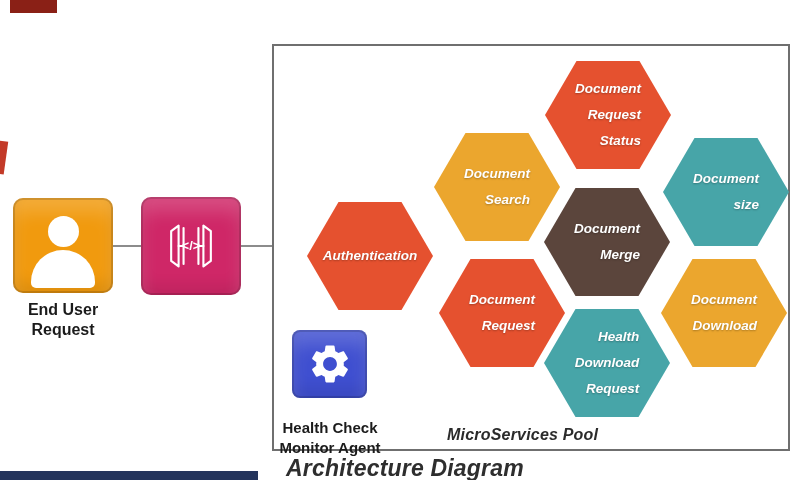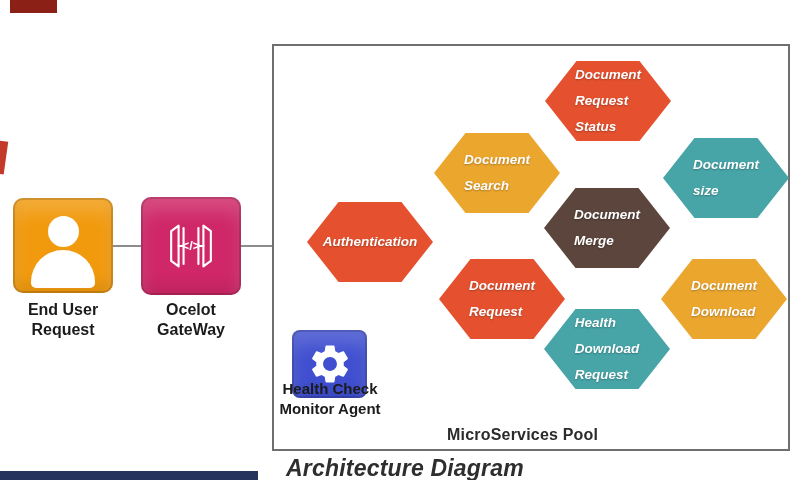--- a/index.html
+++ b/index.html
@@ -32,35 +32,35 @@
   .connector{position:absolute;height:2px;background:#8c8c8c;top:245px;}
   .conn-1{left:113px;width:28px;}
   .conn-2{left:241px;width:33px;}
   
   .icon-label{
     position:absolute;text-align:center;font-weight:bold;font-size:16px;
     color:#1b1b1b;line-height:20px;white-space:pre-line;
   }
   .label-enduser{left:-12px;top:300px;width:150px;}
   .label-gateway{left:116px;top:300px;width:150px;}
-  .label-health{left:255px;top:379px;width:150px;font-size:15px;font-weight:600;line-height:20px;}
+  .label-health{left:255px;top:418px;width:150px;font-size:15px;font-weight:600;line-height:20px;}
   
   .pool-box{
     position:absolute;left:272px;top:44px;width:514px;height:403px;
     border:2px solid #6f6f6f;background:#ffffff;
   }
   .pool-title{
     position:absolute;left:173px;top:380px;font-size:16px;font-weight:bold;
-    color:#2b2b2b;letter-spacing:.2px;
+    font-style:italic;color:#2b2b2b;letter-spacing:.2px;
   }
   
   .hex{
-    position:absolute;width:126px;height:80px;
+    position:absolute;width:126px;height:108px;
     clip-path:polygon(0% 50%, 25% 0%, 75% 0%, 100% 50%, 75% 100%, 25% 100%);
-    display:flex;align-items:center;justify-content:center;text-align:left;
+    display:flex;align-items:center;justify-content:center;text-align:right;
     color:#ffffff;font-style:italic;font-weight:bold;font-size:13.5px;
     line-height:26px;white-space:pre-line;
     text-shadow:0 1px 2px rgba(0,0,0,.28);
   }
   .hex-authentication{left:33px;top:156px;}
   .hex-document-search{left:160px;top:87px;}
   .hex-document-request{left:165px;top:213px;}
   .hex-document-request-status{left:271px;top:15px;}
   .hex-document-merge{left:270px;top:142px;}
   .hex-cancel-download-request{left:270px;top:263px;}
@@ -100,22 +100,20 @@
         <path d="M18,26 L30,17 L30,83 L18,74 Z"></path>
         <path d="M38,21 L38,79"></path>
         <path d="M30,50 L38,50"></path>
         <path d="M82,26 L70,17 L70,83 L82,74 Z"></path>
         <path d="M62,21 L62,79"></path>
         <path d="M62,50 L70,50"></path>
       </g>
       <text x="50" y="57" text-anchor="middle" font-size="21" font-weight="bold" fill="#ffffff" font-family="Liberation Sans, sans-serif">&lt;/&gt;</text>
     </svg>
   </div>
-  <div class="icon-label label-gateway">Ocelot
-GateWay</div>
 
   <div class="pool-box">
 
     <div class="hex hex-authentication" style="background: rgb(229, 81, 47);">Authentication</div>
 
     <div class="hex hex-document-search" style="background: rgb(235, 166, 46);">Document
 Search</div>
 
     <div class="hex hex-document-request" style="background: rgb(229, 81, 47);">Document
 Request</div>

